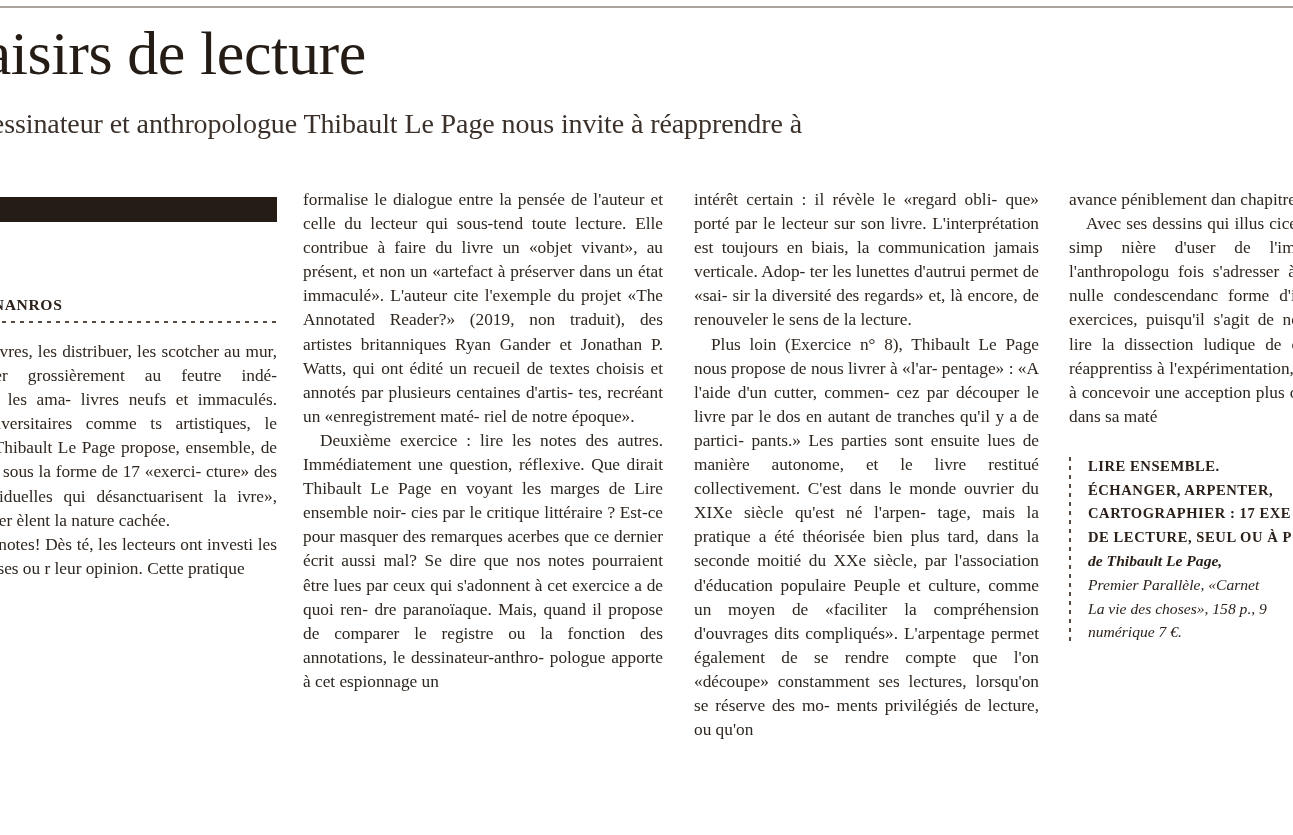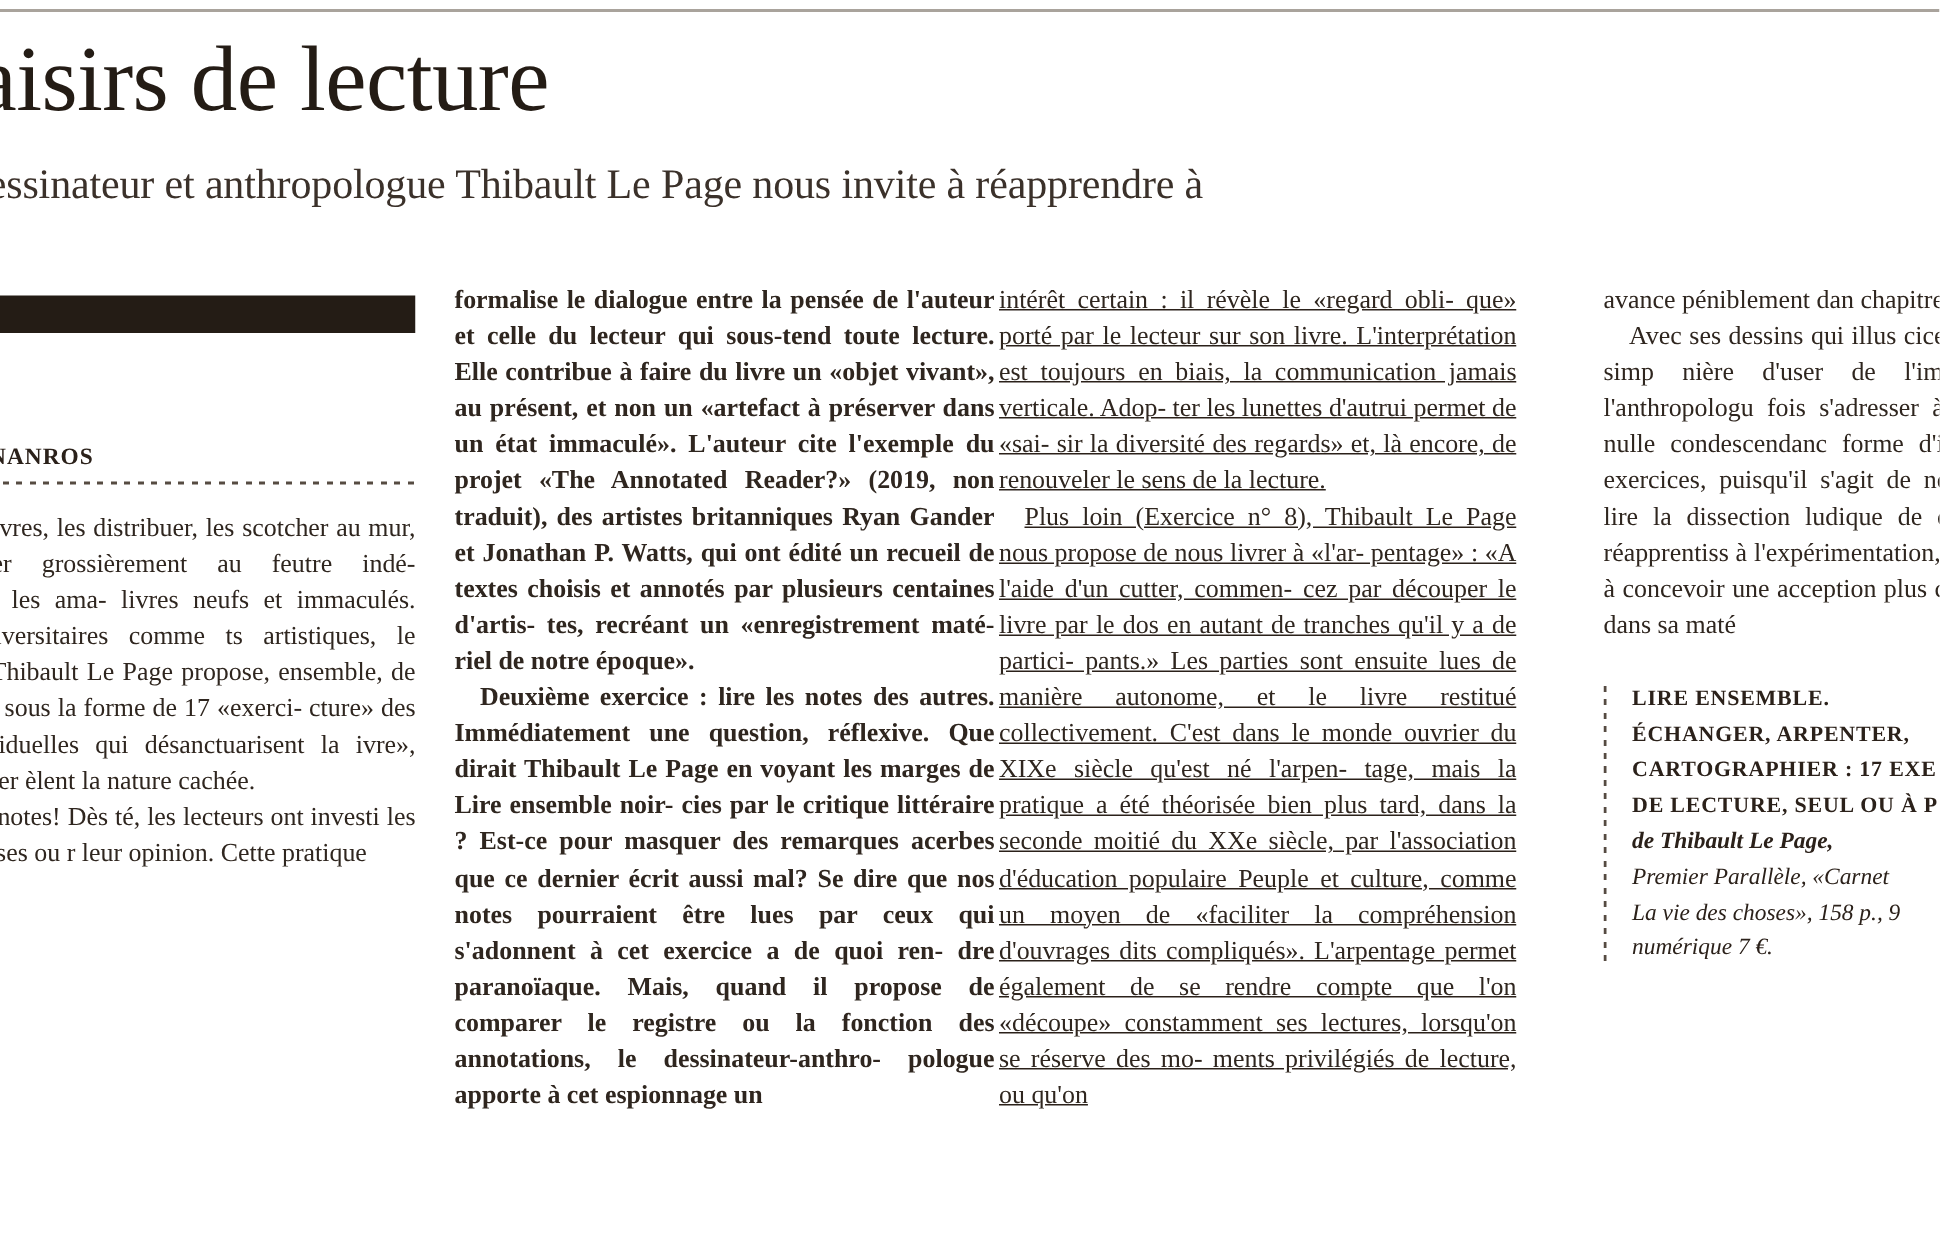--- a/index.html
+++ b/index.html
@@ -104,24 +104,24 @@
     margin-top: 7px;
     height: 2px;
     width: 437px;
     background-image: repeating-linear-gradient(
         to right, #564b42 0 4px, rgba(255,255,255,0) 4px 9px);
   }
   #col1 .col-body { margin-top: 17px; }
 
   
   #col2 { left: 303px; width: 360px; }
-  #col2 .col-body { width: 360px; font-weight: bold; }
-
-  
-  #col3 { left: 666px; width: 345px; text-decoration: underline; }
+  #col2 .col-body { width: 360px; }
+
+  
+  #col3 { left: 694px; width: 345px; }
   #col3 .col-body { width: 345px; }
 
   
   #col4 { left: 1069px; width: 340px; }
   #col4 .col-body { width: 340px; }
 
   
   #bookref {
     position: relative;
     margin-top: 26px;

